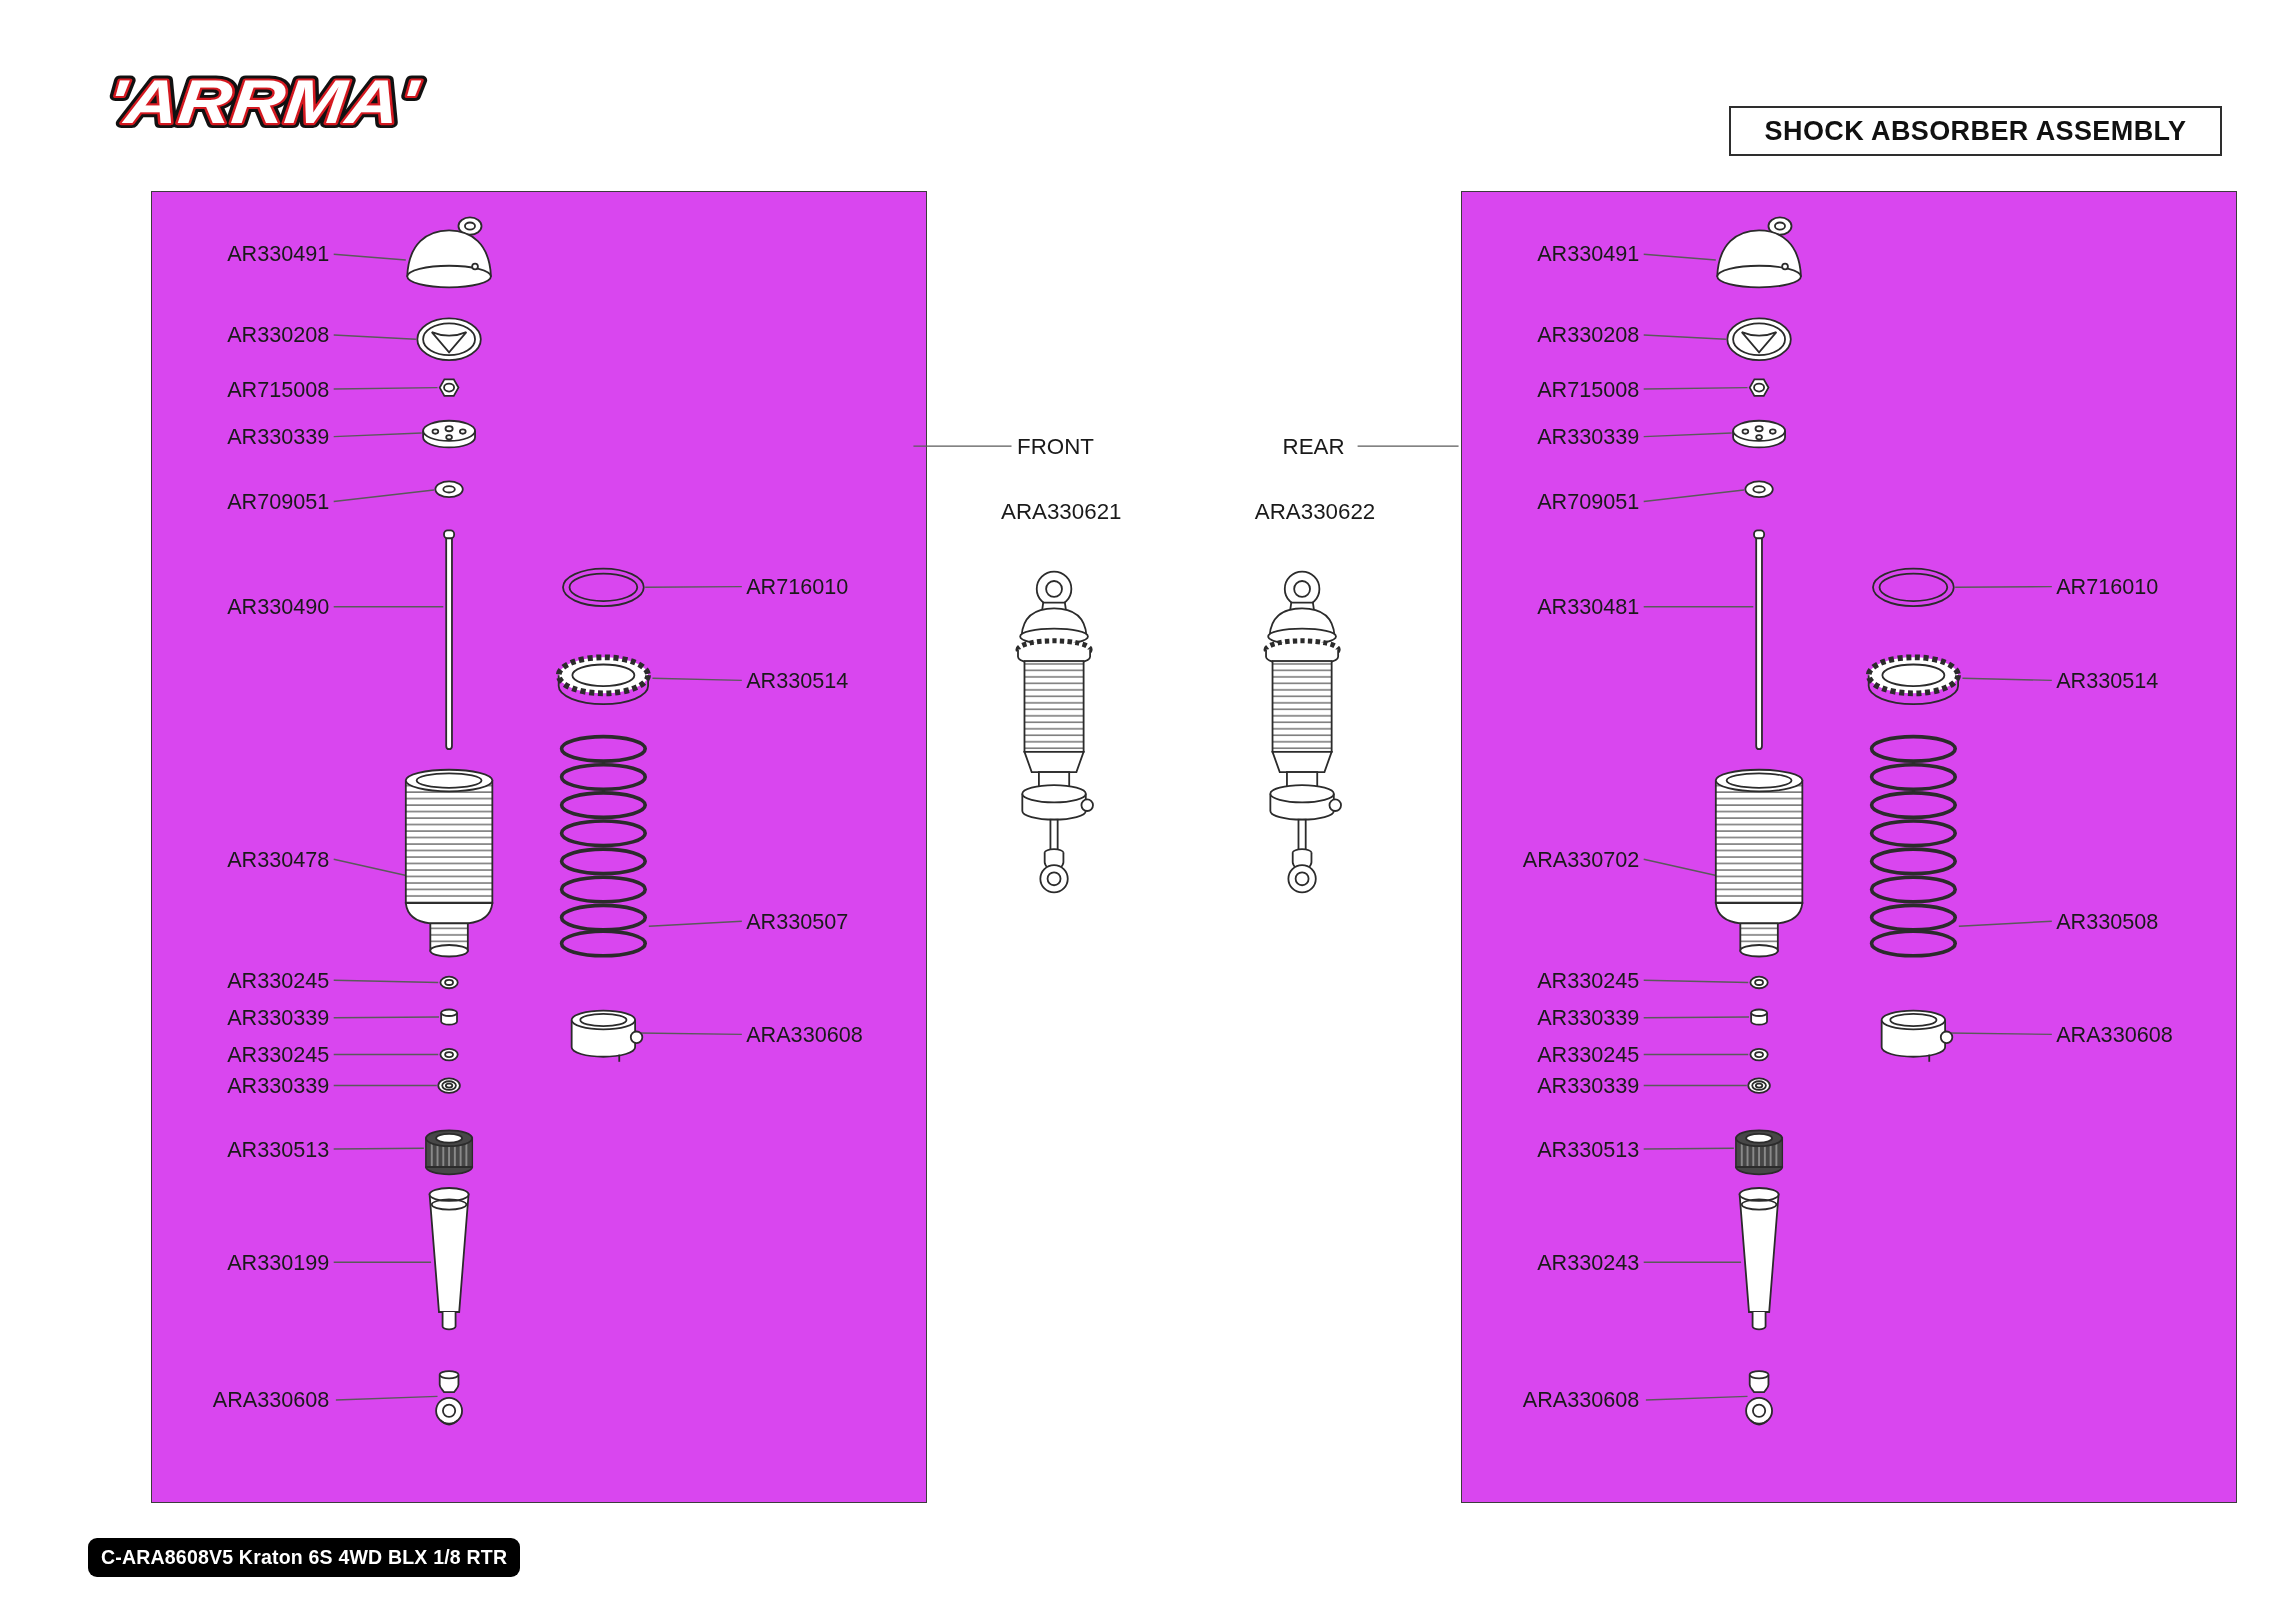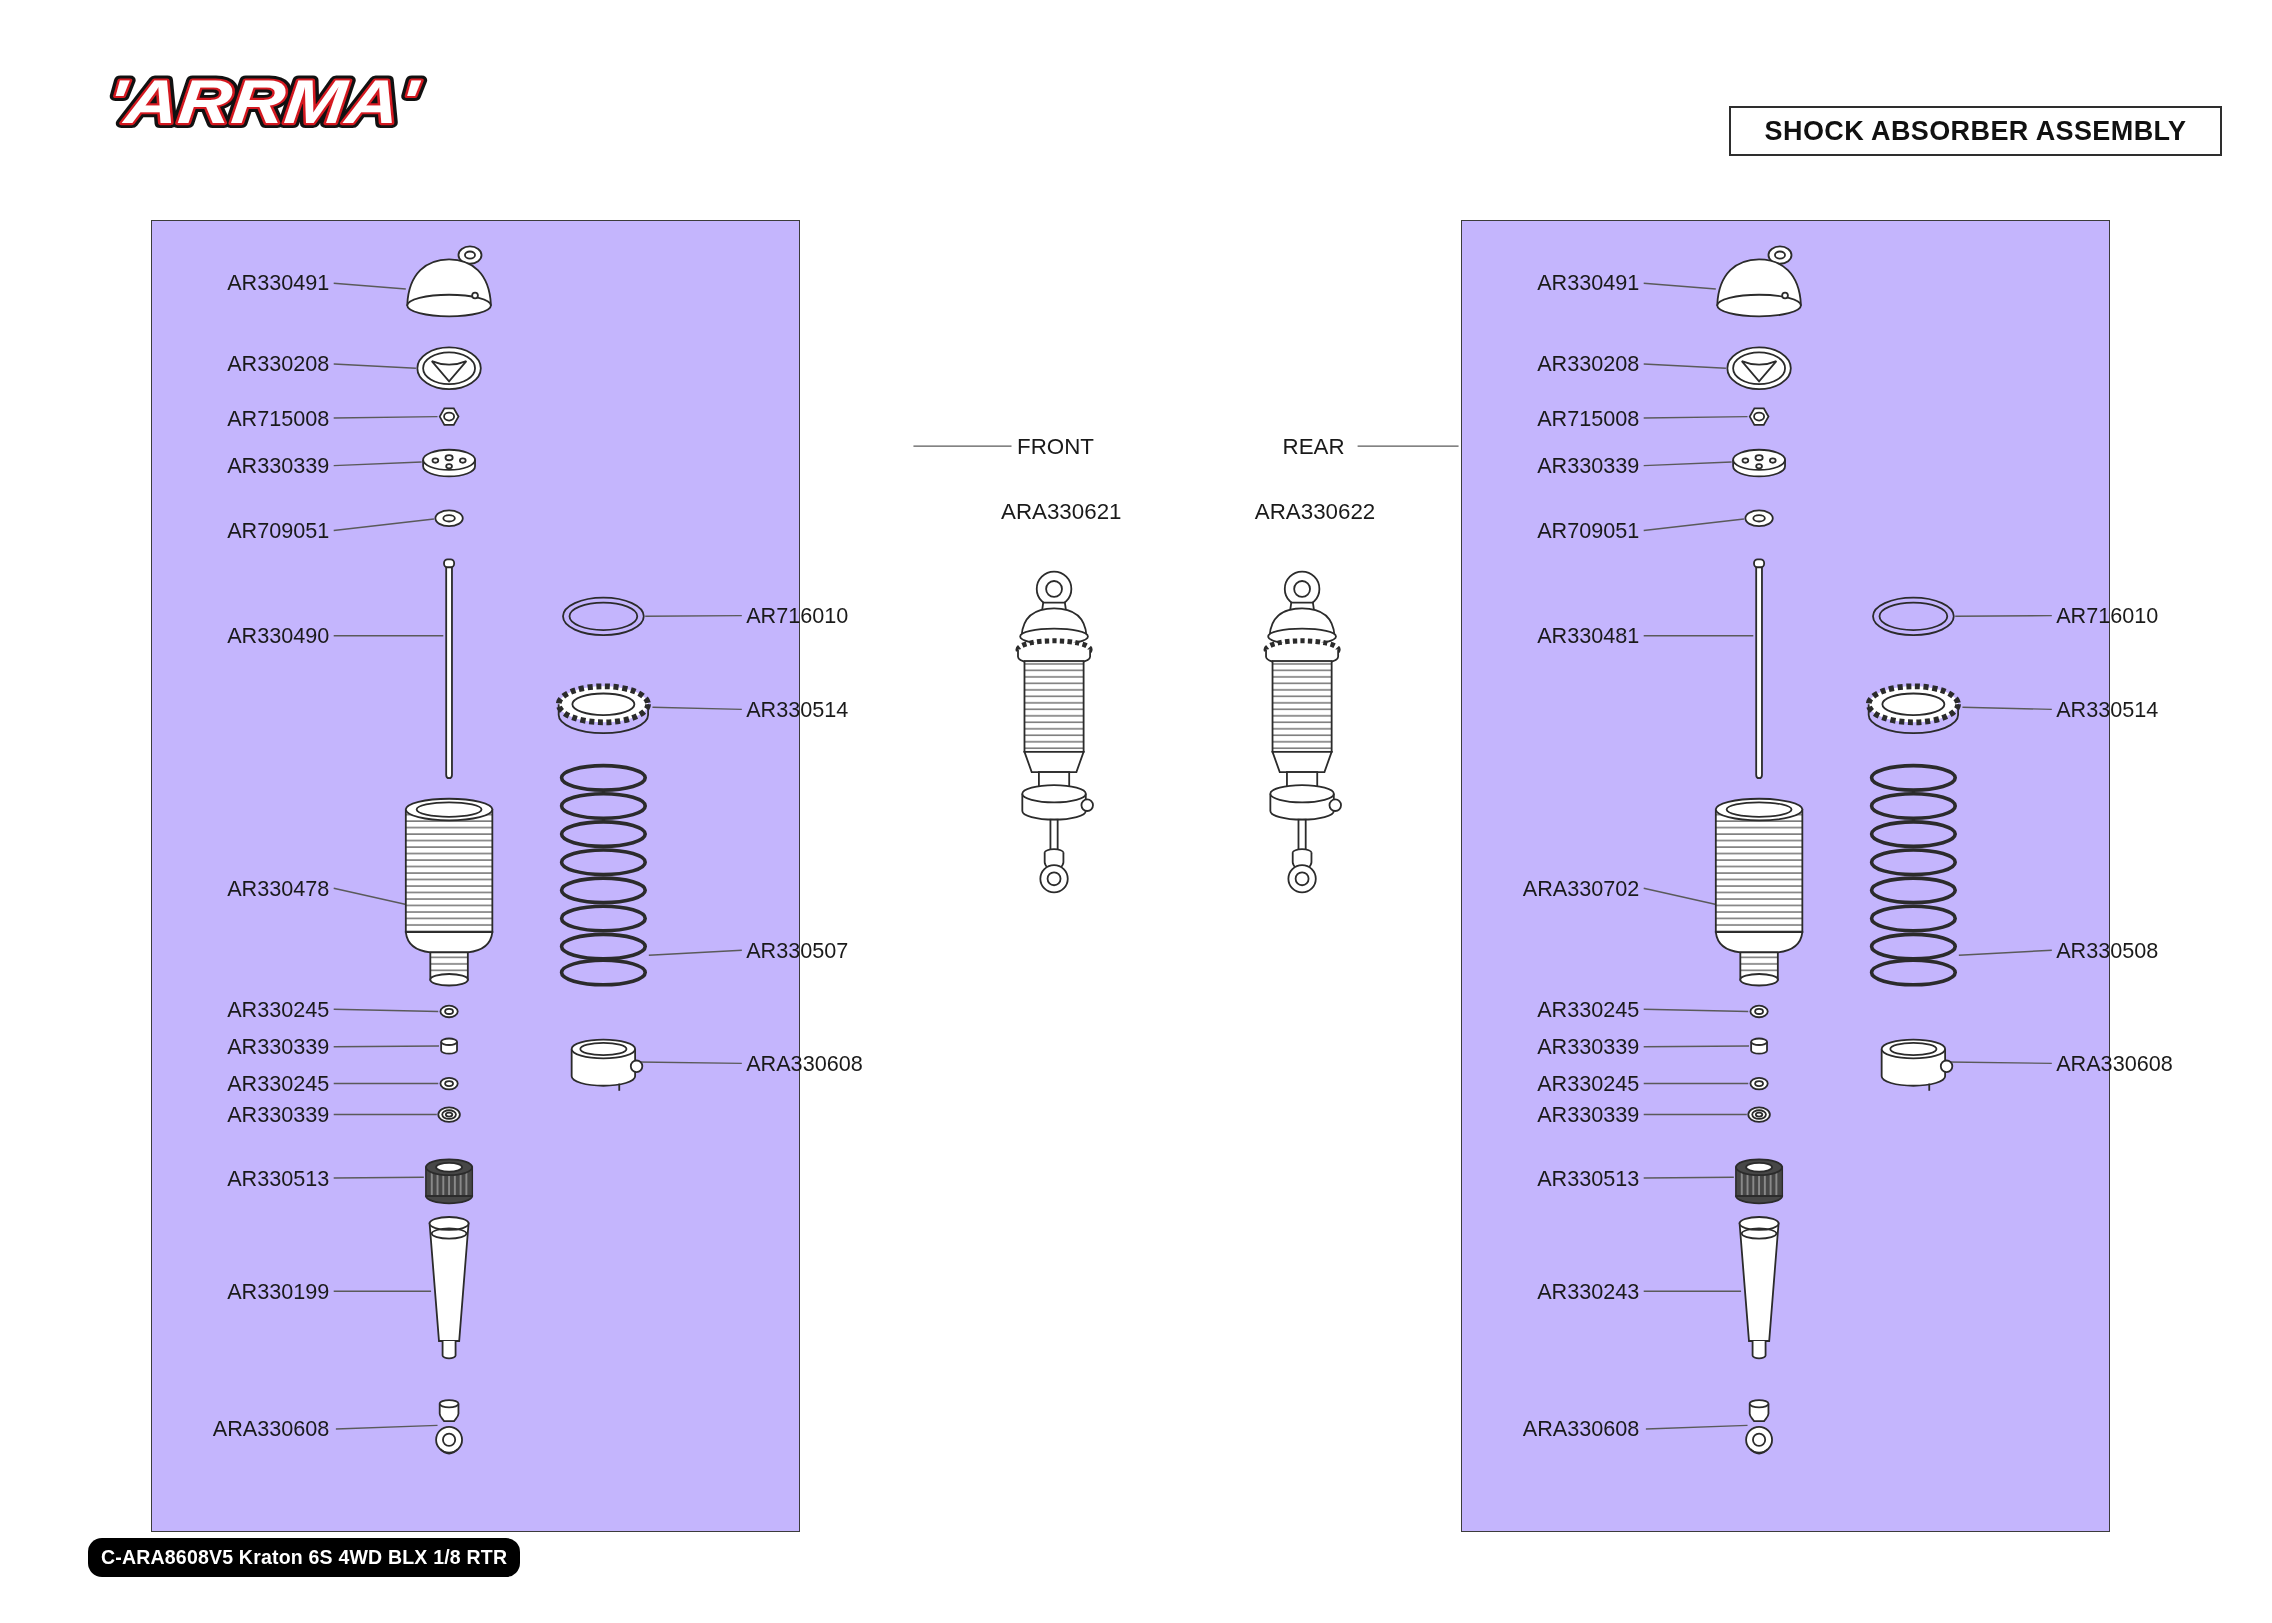--- a/index.html
+++ b/index.html
@@ -2,35 +2,35 @@
 <html style="font-size:11.5px"><head>
 <meta charset="utf-8">
 <style>
   * { margin:0; padding:0; box-sizing:border-box; }
   html,body { background:#ffffff; }
   .page {
     position:relative; width:2273px; height:1623px; background:#ffffff;
     font-family:"Liberation Sans", sans-serif; overflow:hidden;
   }
   .panel {
-    position:absolute; width:649px; height:1312px;
-    border:1.8px solid #3c3c3c; background:#c4b5fd;margin-top:29px;
+    position:absolute; width:776px; height:1312px;
+    border:1.8px solid #3c3c3c; background:#d946ef;
   }
   .panel svg { display:block; }
   .panel-left  { left:151px;  top:191px; }
   .panel-right { left:1461px; top:191px; }
 
   .title-box {
     position:absolute; left:1729px; top:74px; width:493px; height:50px;
     border:2.2px solid #2e2e2e; display:flex; align-items:center; justify-content:center;
     font-size:27px; font-weight:bold; color:#111; letter-spacing:0.4px; background:#fff;margin-top:32px;
   }
   .badge {
     position:absolute; left:88px; top:1538px; background:#000; color:#fff;
-    font-size:19.5px; font-weight:bold; padding:8px 13px; border-radius:14px;
+    font-size:19.5px; font-weight:bold; padding:8px 13px; border-radius:9px;
     letter-spacing:0.2px;
   }
   .logo-svg { position:absolute; left:85px; top:63px; }
   .logo-b { font-family:"Liberation Sans", sans-serif; font-style:italic; font-weight:900;
             font-size:86px; fill:#111; stroke:#111; stroke-width:14; paint-order:stroke;
             stroke-linejoin:round; }
   .logo-f { font-family:"Liberation Sans", sans-serif; font-style:italic; font-weight:900;
             font-size:86px; fill:#fff; stroke:#d51920; stroke-width:6; paint-order:stroke;
             stroke-linejoin:round; }
 

